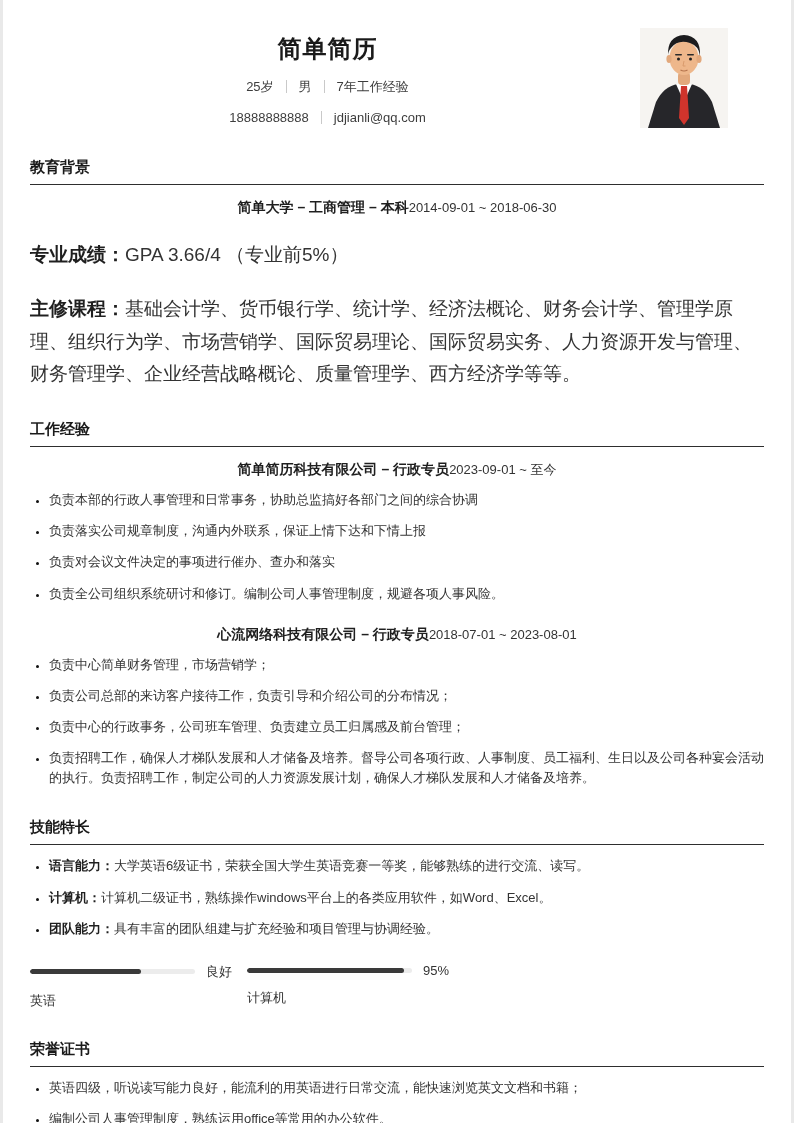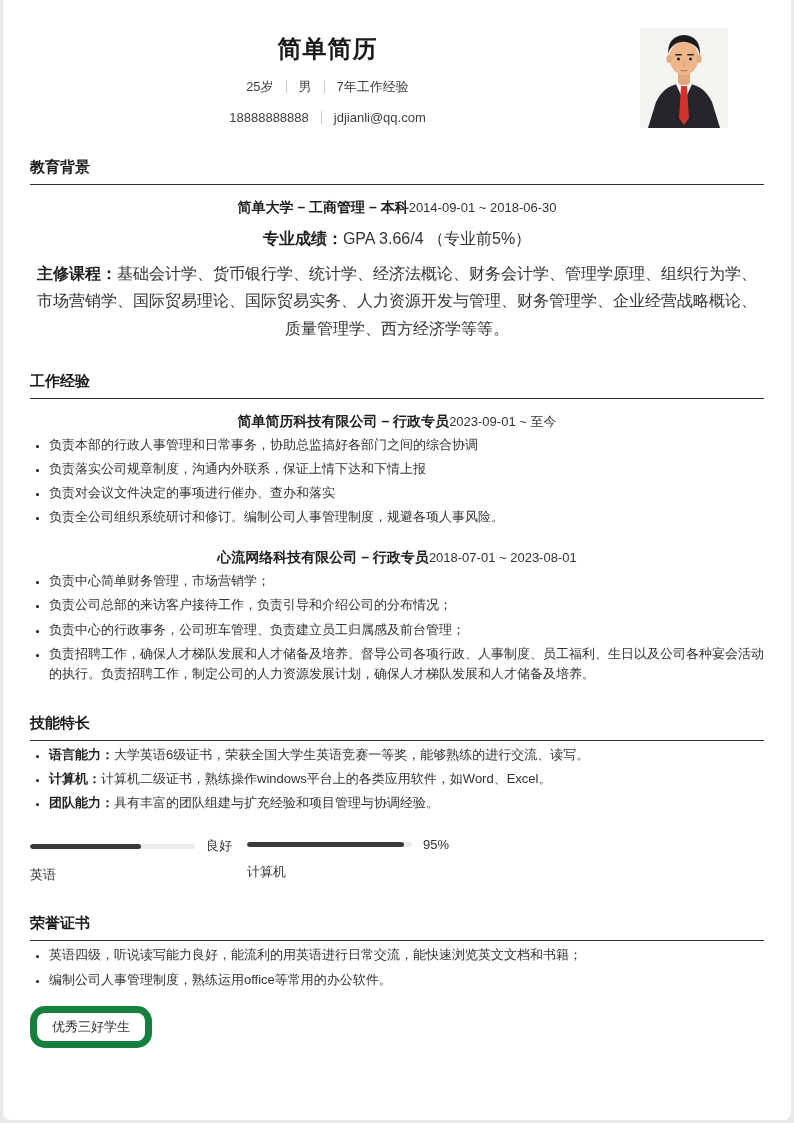--- a/index.html
+++ b/index.html
@@ -28,25 +28,25 @@
   }
   .avatar-box { width: 88px; height: 100px; margin-right: 36px; margin-top: 4px; flex: 0 0 auto; }
   .avatar-box svg { display: block; }
   
   .section { margin-top: 30px; }
   .section-heading { font-size: 15px; font-weight: bold; color: #1a1a1a; margin-bottom: 7px; margin-top: 8px; }
   .heading-rule { border: 0; border-top: 1px solid #2e2e2e; margin: 0 0 4px 0; }
   .entry-head { display: flex; justify-content: center; align-items: baseline; margin-top: 14px; }
   .entry-title { font-size: 14px; font-weight: bold; color: #1f1f1f; }
   .entry-date { font-size: 13px; color: #333; }
-  .edu-line { font-size: 16px; margin-top: 8px; line-height: 1.7; text-align: center; }
+  .edu-line { font-size: 19px; margin-top: 22px; line-height: 1.7; }
   .lbl { font-weight: bold; color: #1f1f1f; }
   ul.bullets { margin: 4px 0 0 0; padding-left: 19px; }
   ul.bullets li {
-    font-size: 13px; line-height: 1.55; margin-top: 4px; color: #333;
+    font-size: 13px; line-height: 1.55; margin-top: 11px; color: #333;
   }
   ul.bullets li::marker { color: #111; font-size: 11px; }
   
   .bars { display: flex; margin-top: 24px; }
   .bar-col { width: 217px; }
   .bar-row { display: flex; align-items: center; text-align: right; }
   .bar-track { width: 165px; height: 5px; background: #ececec; border-radius: 3px; overflow: hidden; }
   .bar-fill { height: 100%; background: #3a3a3a; border-radius: 3px; }
   .bar-level { font-size: 13px; margin-left: 11px; color: #333; }
   .bar-name { font-size: 13px; margin-top: 11px; color: #333; }

